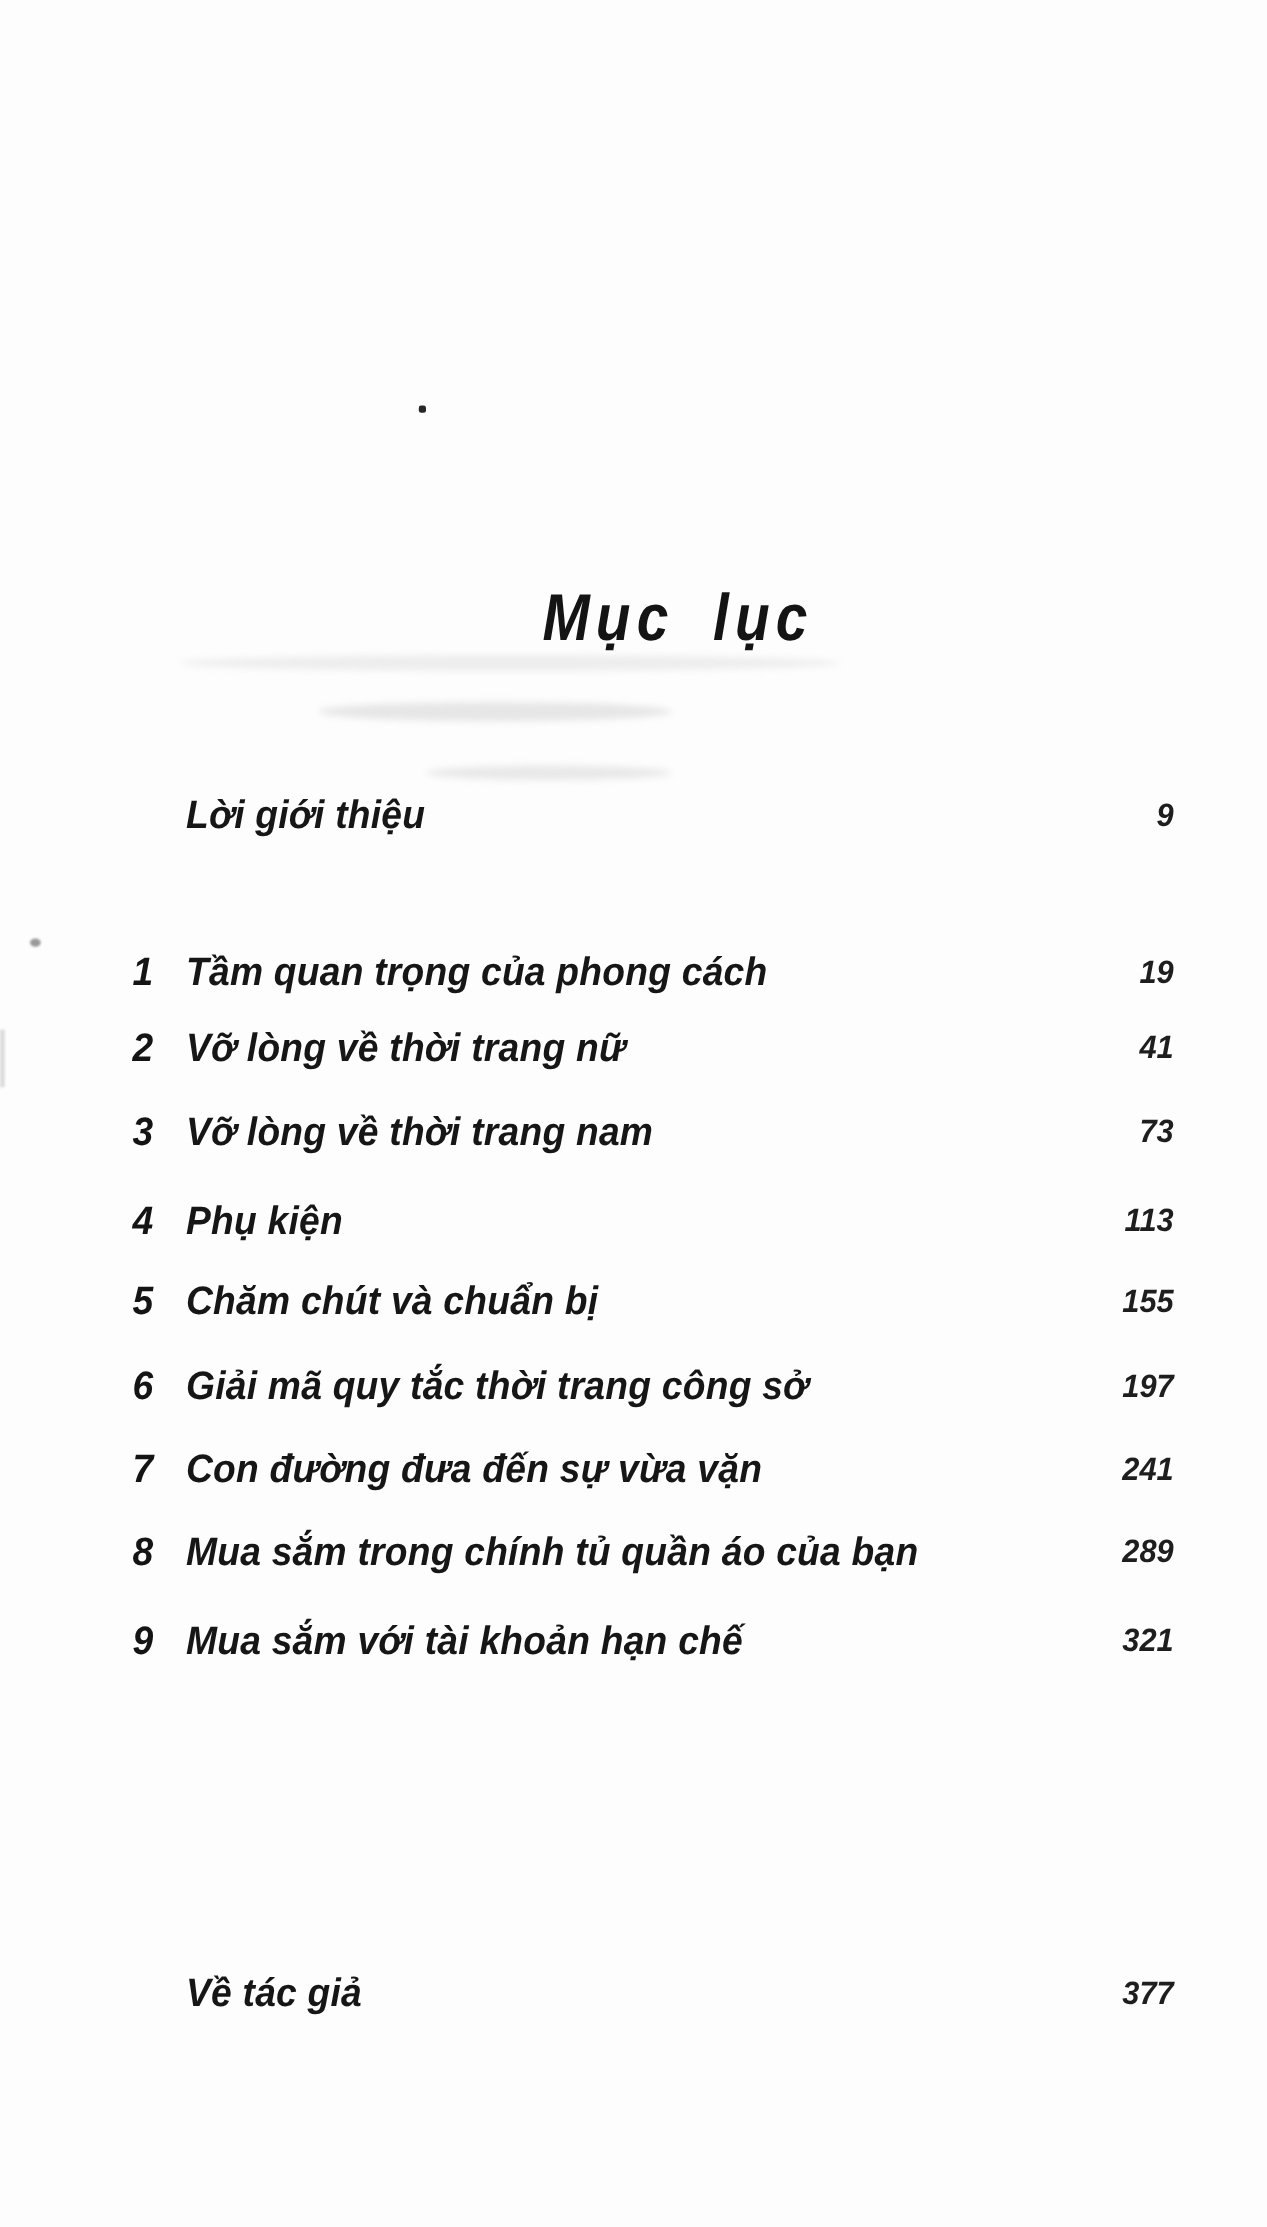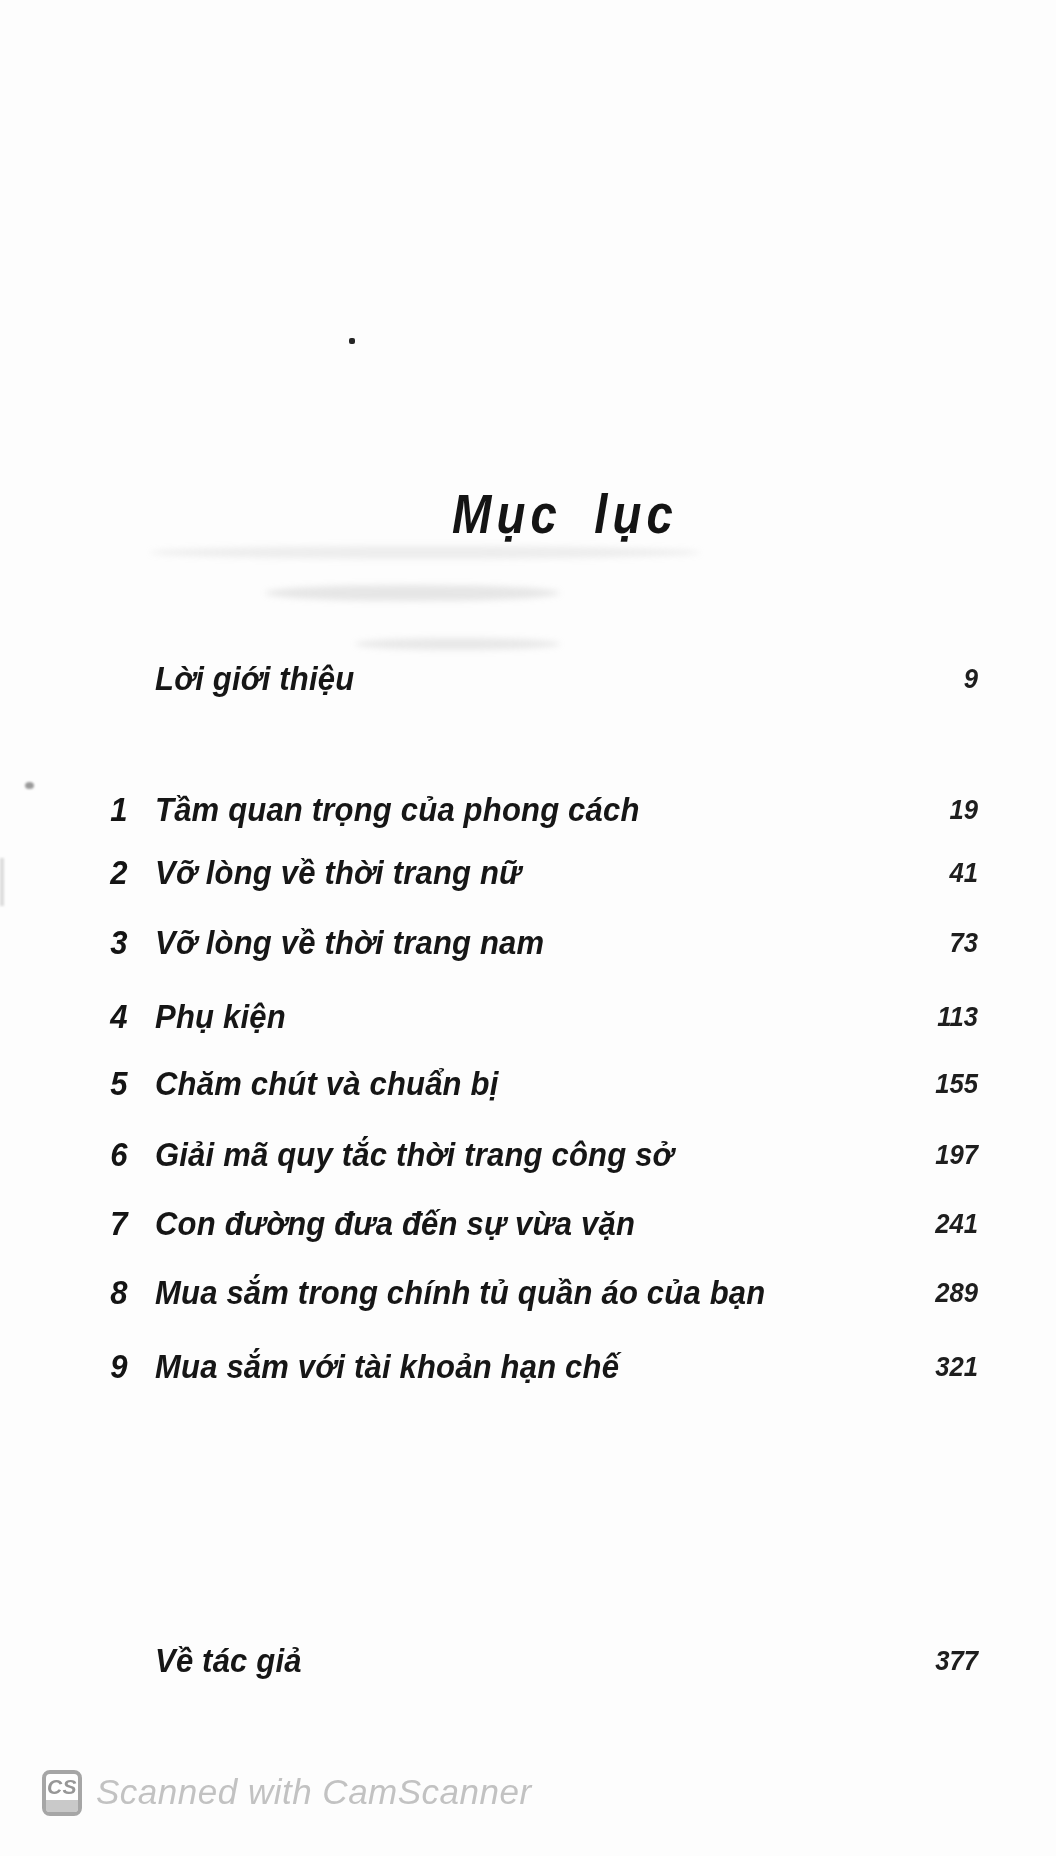--- a/index.html
+++ b/index.html
@@ -219,21 +219,14 @@
     <span class="toc-page">321</span>
   </div>
 
 
 
   <div class="toc-row" style="top:1638px;">
     <span class="toc-label">Về tác giả</span>
     <span class="toc-page">377</span>
   </div>
 
-  <div class="footer">
-    <div class="cs-logo">
-      <span class="cs-logo-text">CS</span>
-      <span class="cs-logo-bar"></span>
-    </div>
-    <span class="watermark-text">Scanned with CamScanner</span>
-  </div>
 
 </div>
 
 </body></html>

